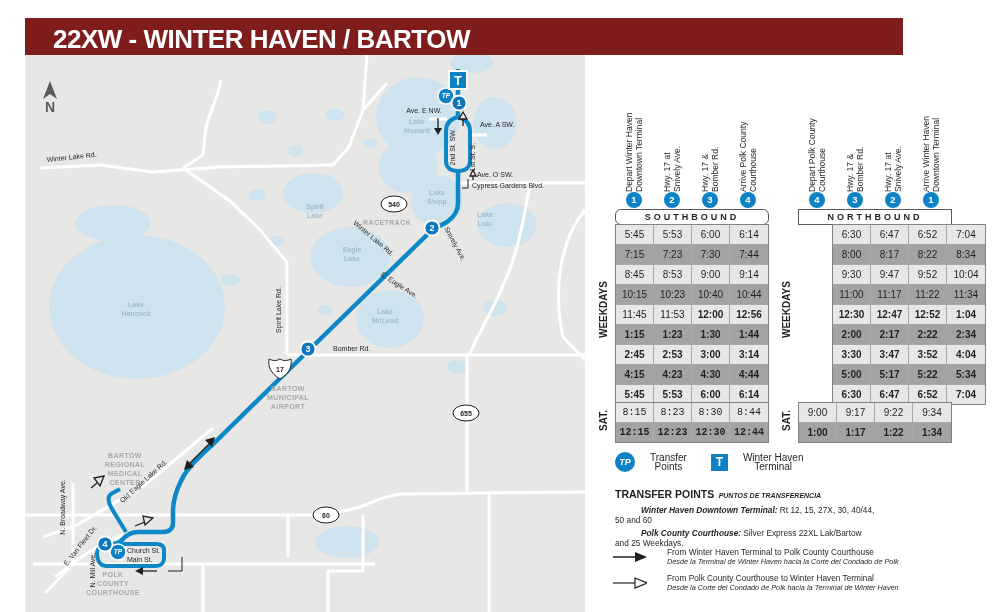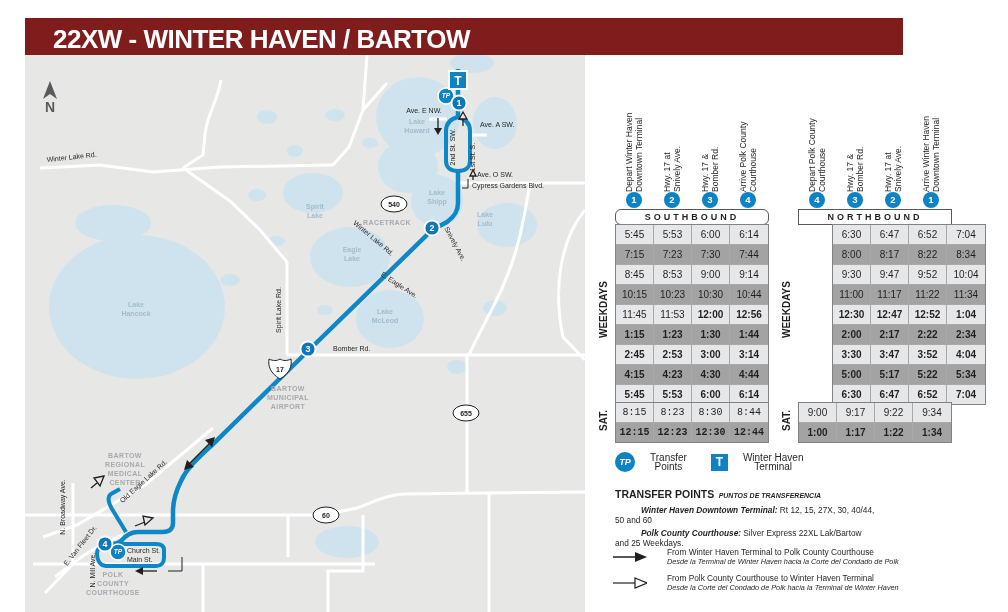--- a/index.html
+++ b/index.html
@@ -281,21 +281,21 @@
       </div>
       <div class="trow">
         <div class="tcell">8:45</div>
         <div class="tcell">8:53</div>
         <div class="tcell">9:00</div>
         <div class="tcell">9:14</div>
       </div>
       <div class="trow">
         <div class="tcell">10:15</div>
         <div class="tcell">10:23</div>
-        <div class="tcell">10:30</div>
+        <div class="tcell">10:40</div>
         <div class="tcell">10:44</div>
       </div>
       <div class="trow">
         <div class="tcell">11:45</div>
         <div class="tcell">11:53</div>
         <div class="tcell pm">12:00</div>
         <div class="tcell pm">12:56</div>
       </div>
       <div class="trow">
         <div class="tcell pm">1:15</div>

